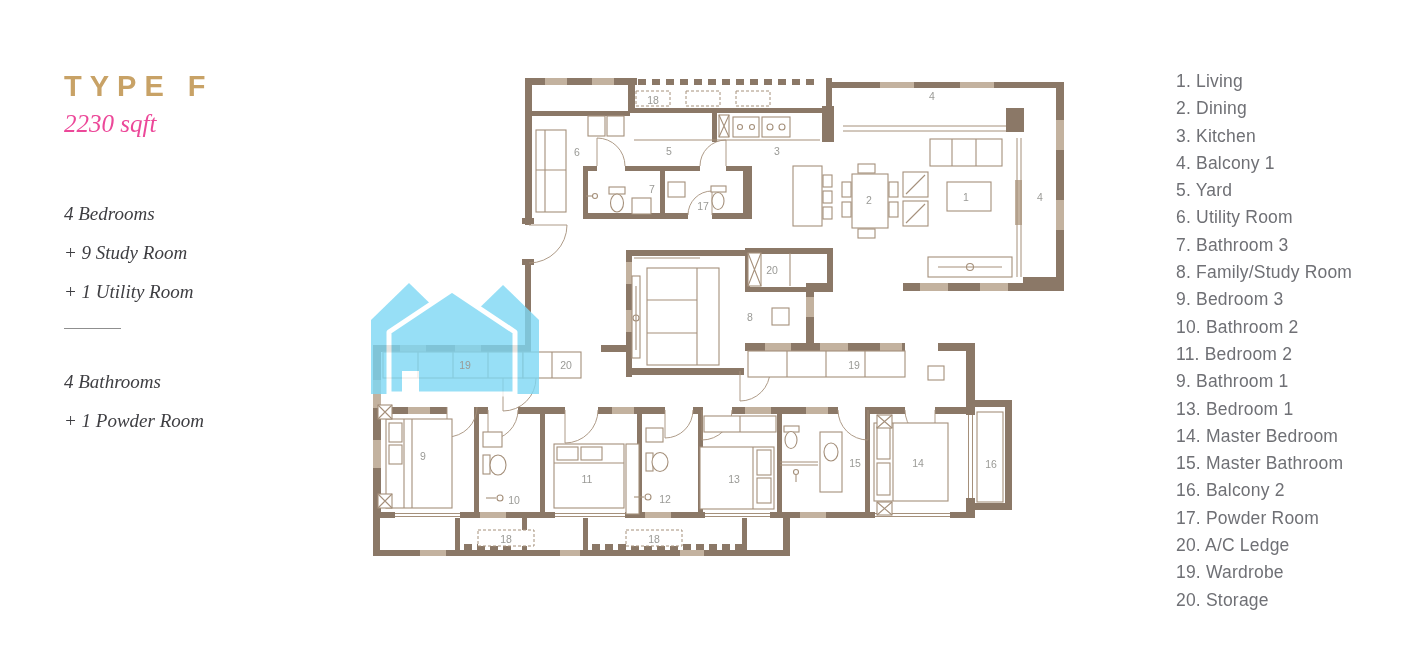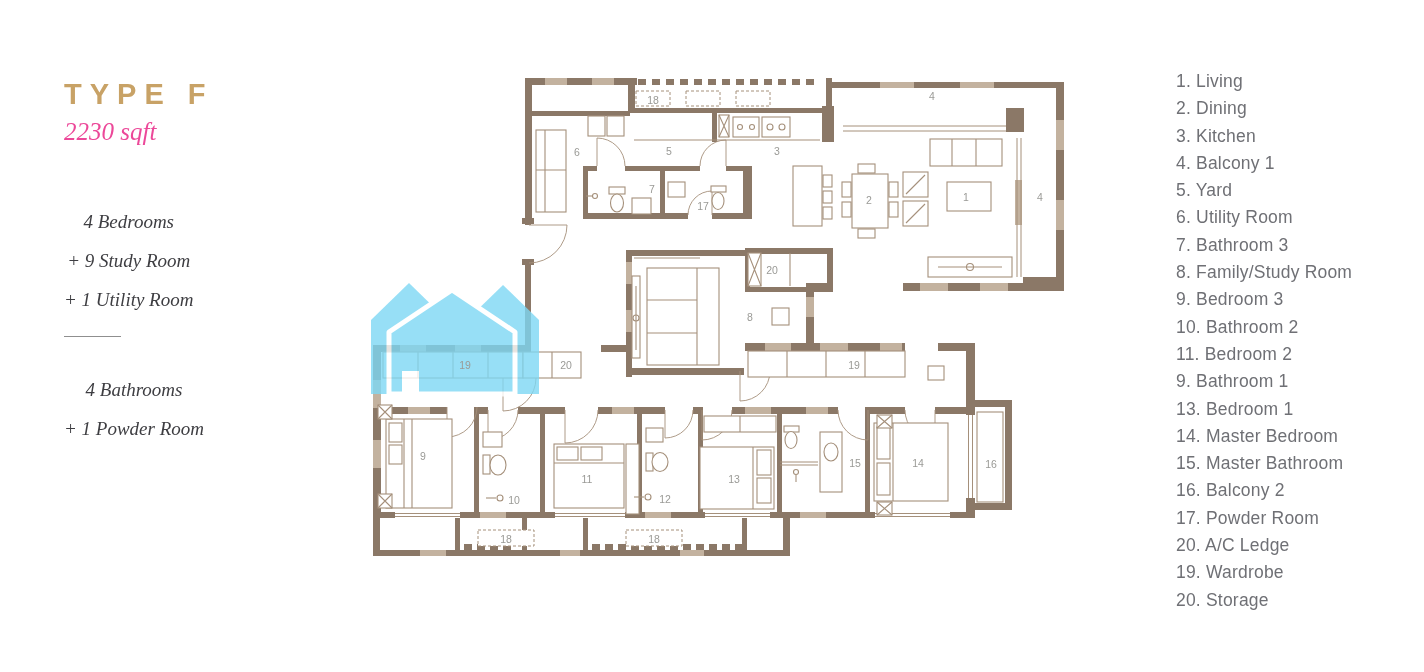--- a/index.html
+++ b/index.html
@@ -1,26 +1,26 @@
 <!DOCTYPE html>
 <html style="--wall: #8b7867; --wall-light: #c3b29f; --furn: #a5907b; --plan-label: #9a9a96; --watermark: #7ed8f4; --gold: #c8a266;"><head>
 <meta charset="utf-8">
 <style>
   html,body{margin:0;padding:0;background:#ffffff;}
   body{width:1424px;height:672px;position:relative;font-family:"Liberation Sans",sans-serif;overflow:hidden;}
 
   
-  .panel-left{position:absolute;left:0;top:8px;width:330px;height:532px;}
+  .panel-left{position:absolute;left:0;top:0;width:330px;height:532px;}
   .type-title{position:absolute;left:64px;top:70px;font-size:29px;font-weight:bold;
     letter-spacing:8px;color:var(--gold);}
   .area-text{position:absolute;left:64px;top:110px;font-family:"Liberation Serif",serif;
     font-style:italic;font-size:25px;color:#ec4899;}
   .features{position:absolute;left:64px;margin:0;padding:0;list-style:none;
     font-family:"Liberation Serif",serif;font-style:italic;font-size:19px;color:#3e3e42;}
-  .features li{margin:0 0 20px 0;line-height:19px;text-align:center;}
+  .features li{margin:0 0 20px 0;line-height:19px;}
   #features-top{top:204px;}
   #features-bottom{top:356px;margin-top:16px;}
   .divider{position:absolute;left:64px;top:328px;width:57px;border:none;
     border-top:1.5px solid #8f8f8f;margin:0;}
 
   
   .legend{position:absolute;left:1176px;top:68px;margin:0;padding:0;list-style:none;
     font-size:17.5px;color:#6f7075;letter-spacing:0.2px;}
   .legend li{line-height:27.3px;white-space:nowrap;}
 

